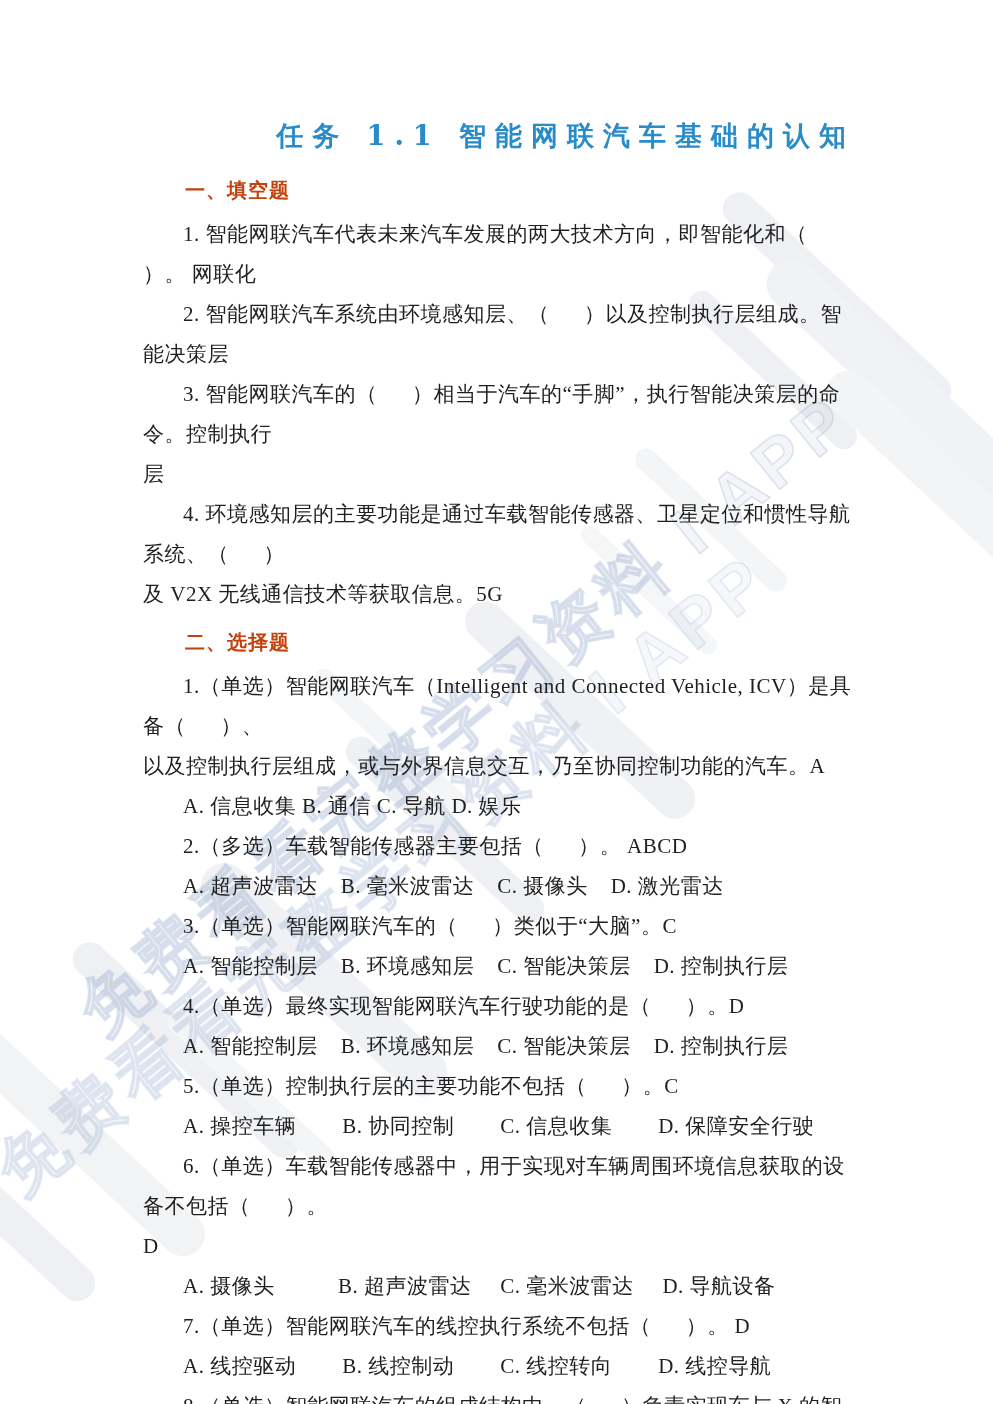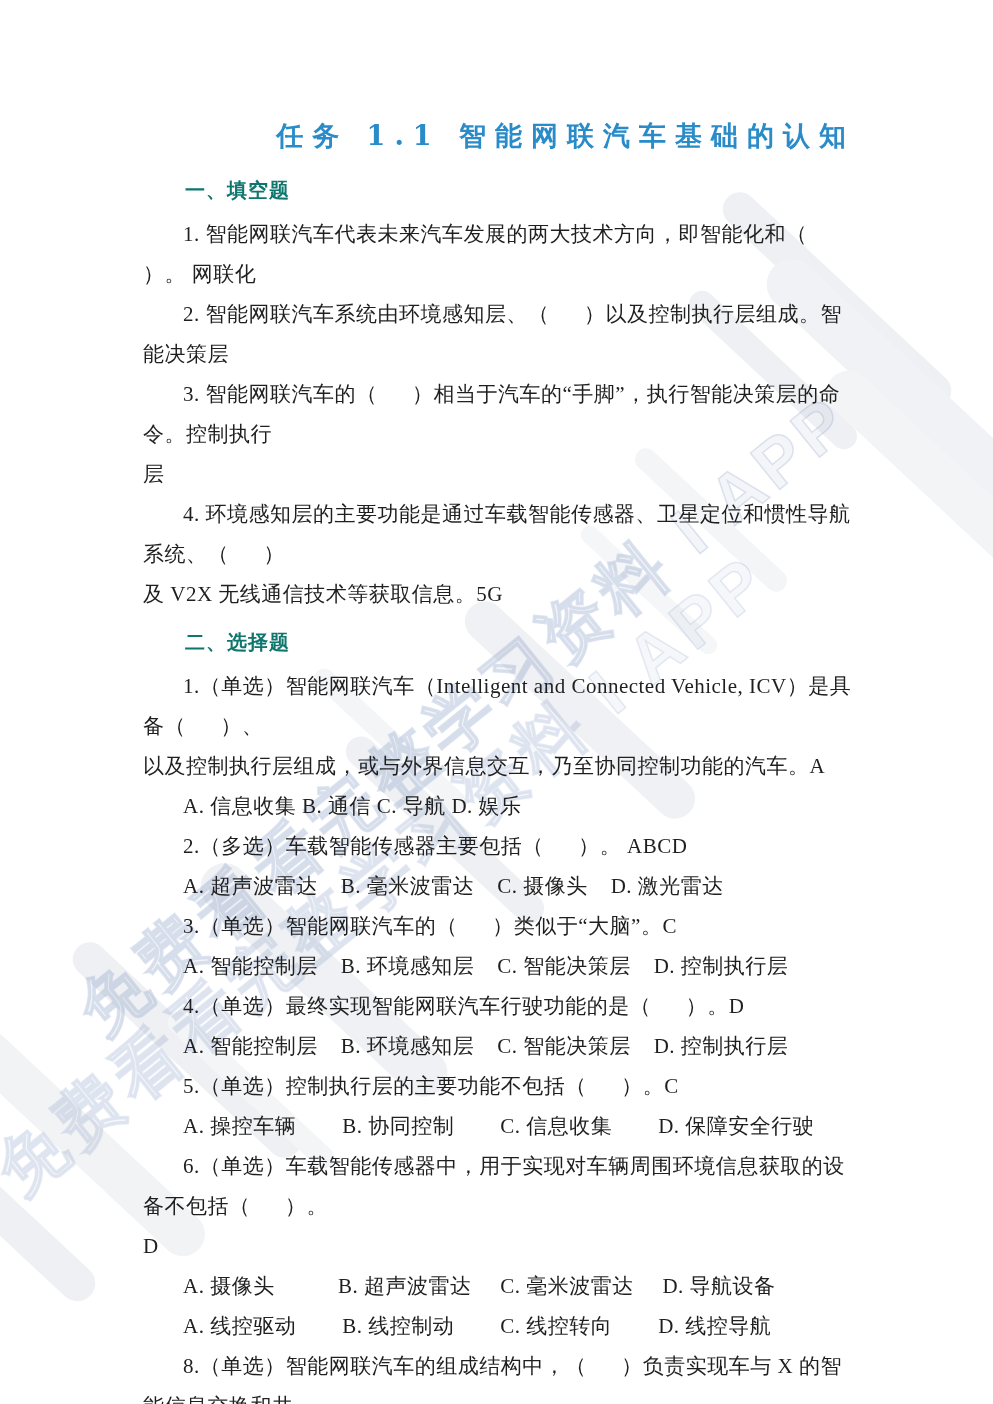--- a/index.html
+++ b/index.html
@@ -66,21 +66,21 @@
     letter-spacing:9px;
     color:#2a8bc9;
     font-family:"DejaVu Serif","Liberation Serif",serif;
   }
   h2.sec-heading{
     margin:8px 0 4px 0;
     padding-left:42px;
     font-size:20px;
     line-height:40px;
     font-weight:bold;
-    color:#0f766e;
+    color:#c2410c;
     font-family:"Liberation Sans","DejaVu Sans",sans-serif;
     letter-spacing:1px;
   }
   p.ln{
     margin:0;
     font-size:21px;
     line-height:40px;
     white-space:pre-wrap;
     letter-spacing:0.5px;
   }
@@ -132,17 +132,18 @@
     <p class="ln indent">A. 超声波雷达    B. 毫米波雷达    C. 摄像头    D. 激光雷达</p>
     <p class="ln indent">3.（单选）智能网联汽车的（      ）类似于“大脑”。C</p>
     <p class="ln indent">A. 智能控制层    B. 环境感知层    C. 智能决策层    D. 控制执行层</p>
     <p class="ln indent">4.（单选）最终实现智能网联汽车行驶功能的是（      ）。D</p>
     <p class="ln indent">A. 智能控制层    B. 环境感知层    C. 智能决策层    D. 控制执行层</p>
     <p class="ln indent">5.（单选）控制执行层的主要功能不包括（      ）。C</p>
     <p class="ln indent">A. 操控车辆        B. 协同控制        C. 信息收集        D. 保障安全行驶</p>
     <p class="ln indent">6.（单选）车载智能传感器中，用于实现对车辆周围环境信息获取的设备不包括（      ）。</p>
     <p class="ln noindent">D</p>
     <p class="ln indent">A. 摄像头           B. 超声波雷达     C. 毫米波雷达     D. 导航设备</p>
+    <p class="ln indent">7.（单选）智能网联汽车的线控执行系统不包括（      ）。 D</p>
     <p class="ln indent">A. 线控驱动        B. 线控制动        C. 线控转向        D. 线控导航</p>
     <p class="ln indent">8.（单选）智能网联汽车的组成结构中，（      ）负责实现车与 X 的智能信息交换和共</p>
 
   </div>
 </div>
 
 </body></html>

